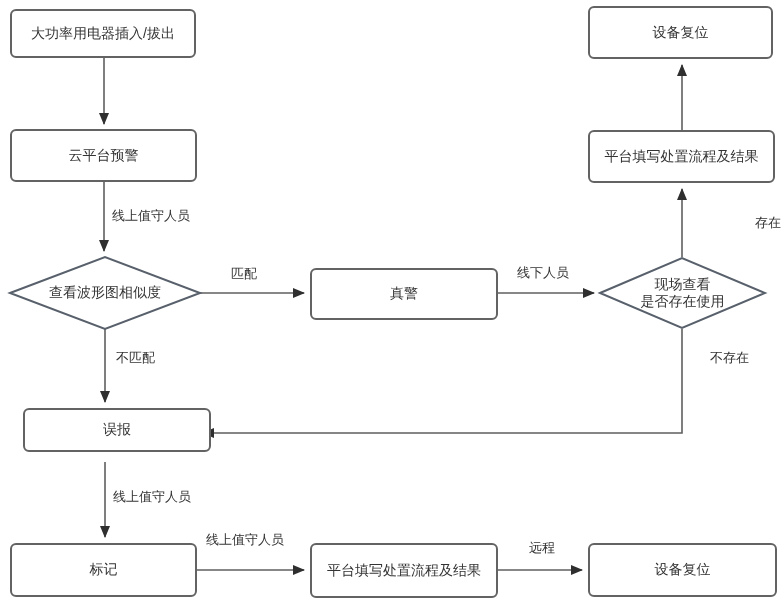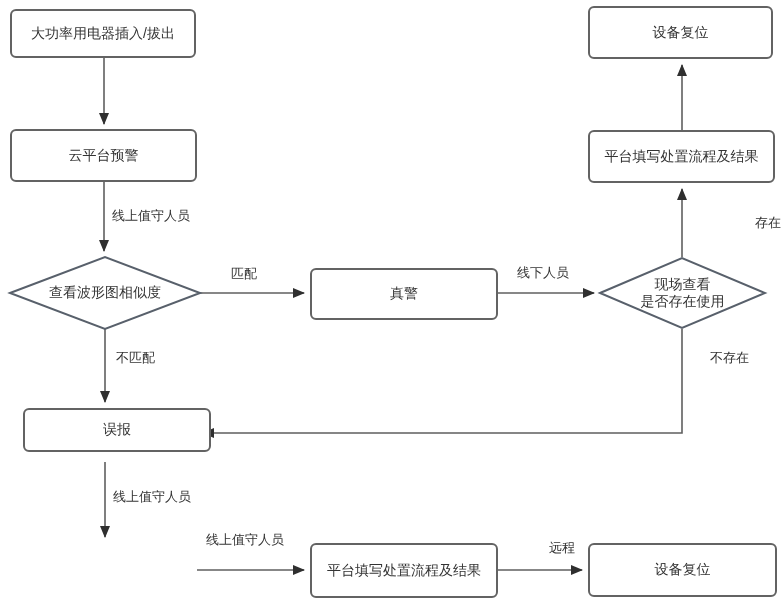--- a/index.html
+++ b/index.html
@@ -89,20 +89,21 @@
   <div class="node" style="left:310px; top:268px; width:188px; height:52px;">真警</div>
 
   <div class="node" style="left:10px; top:129px; width:187px; height:53px;">云平台预警</div>
 
   <div class="node" style="left:588px; top:6px; width:185px; height:53px;">设备复位</div>
 
   <div class="node" style="left:588px; top:130px; width:187px; height:53px;">平台填写处置流程及结果</div>
 
   <div class="node" style="left:9px; top:408px; width:188px; height:44px;margin-left:14px;">误报</div>
 
+  <div class="node" style="left:10px; top:543px; width:187px; height:54px;">标记</div>
 
   <div class="node" style="left:310px; top:543px; width:188px; height:55px;">平台填写处置流程及结果</div>
 
   <div class="node" style="left:588px; top:543px; width:189px; height:54px;">设备复位</div>
 
   <div class="diamond-text" style="left:15px; top:275px; width:180px; height:36px;">
     <span>查看波形图相似度</span>
   </div>
 
   <div class="diamond-text" style="left:602px; top:274px; width:161px; height:38px;text-align:right;">
@@ -119,15 +120,15 @@
   <div class="edge-label" style="left:517px; top:264px;">线下人员</div>
 
   <div class="edge-label" style="left:755px; top:214px;">存在</div>
 
   <div class="edge-label" style="left:710px; top:349px;">不存在</div>
 
   <div class="edge-label" style="left:113px; top:488px;">线上值守人员</div>
 
   <div class="edge-label" style="left:206px; top:531px;">线上值守人员</div>
 
-  <div class="edge-label" style="left:549px; top:539px;">远程</div>
+  <div class="edge-label" style="left:529px; top:539px;">远程</div>
 
 </div>
 
 </body></html>

